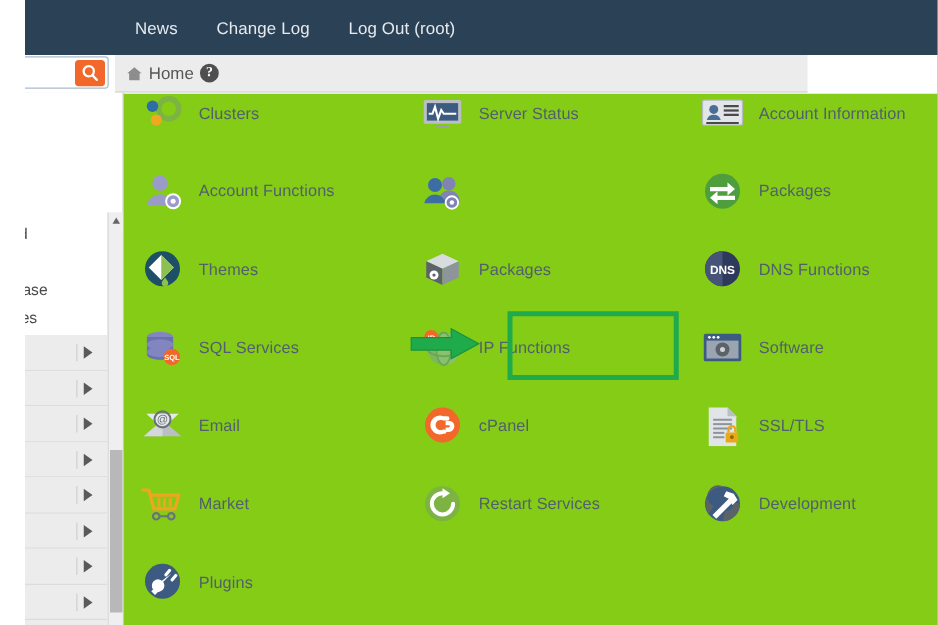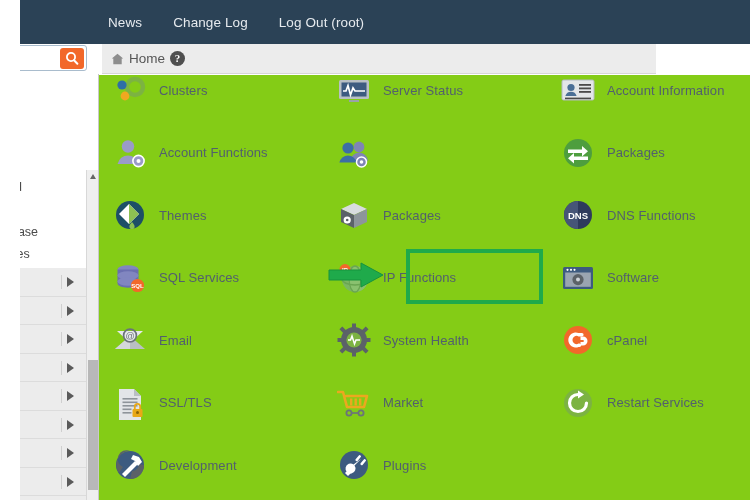--- a/index.html
+++ b/index.html
@@ -96,21 +96,21 @@
   }
   .sb-arrow-up { top:0; }
   .sb-arrow-up:after {
     content:""; position:absolute; left:2px; top:4px;
     border-left:3.5px solid transparent; border-right:3.5px solid transparent;
     border-bottom:5px solid #666;
   }
 
   
   .breadcrumb {
-    position:absolute; left:82px; top:44px; width:554px; height:30px;
+    position:absolute; left:72px; top:44px; width:554px; height:30px;
     background:#ececec; border-bottom:1px solid #d6d6d6;
     display:flex; align-items:center; padding-left:9px; gap:5px;
   }
   .bc-home-label { font-size:13.5px; color:#565656; }
   .bc-help {
     width:15px; height:15px; border-radius:50%; background:#4f4f4f;
     color:#fff; font-size:11px; font-weight:bold; line-height:15px;
     text-align:center; font-family:"Liberation Serif", serif;
   }
 
@@ -401,40 +401,20 @@
             <path d="M2 26 L17 13 L32 26 Z" fill="#b9bfc4"></path>
             <path d="M2 26 L17 13 L17 26 Z" fill="#d4d8db"></path>
             <path d="M4 8 L30 8 L17 20 Z" fill="#e6e9eb"></path>
             <circle cx="17" cy="12.5" r="6.4" fill="none" stroke="#6b737a" stroke-width="1.7"></circle>
             <text x="17" y="15.6" font-family="Liberation Sans, sans-serif" font-size="9" fill="#6b737a" text-anchor="middle">@</text>
           </svg>
         </span>
         <span class="lbl">Email</span>
       </div>
 
-      <div class="tile">
-        <span class="ico">
-          <svg width="34" height="34" viewBox="0 0 34 34">
-            <g fill="#5b6268">
-              <circle cx="17" cy="17" r="13"></circle>
-              <rect x="15" y="0.5" width="4" height="6"></rect>
-                <rect x="15" y="27.5" width="4" height="6"></rect>
-              <rect x="0.5" y="15" width="6" height="4"></rect>
-                <rect x="27.5" y="15" width="6" height="4"></rect>
-              <rect x="4" y="4" width="4" height="6" transform="rotate(-45 6 7)"></rect>
-              <rect x="26" y="4" width="4" height="6" transform="rotate(45 28 7)"></rect>
-              <rect x="4" y="24" width="4" height="6" transform="rotate(45 6 27)"></rect>
-              <rect x="26" y="24" width="4" height="6" transform="rotate(-45 28 27)"></rect>
-            </g>
-            <circle cx="17" cy="17" r="7.6" fill="#7cb342"></circle>
-            <polyline points="11,17 13.5,17 15,13 17.5,21 19,17 23,17" fill="none" stroke="#ffffff" stroke-width="1.5"></polyline>
-          </svg>
-        </span>
-        <span class="lbl">System Health</span>
-      </div>
 
       <div class="tile">
         <span class="ico">
           <svg width="34" height="34" viewBox="0 0 34 34">
             <circle cx="17" cy="17" r="14" fill="#f2682a"></circle>
             <path d="M17.5 10 a7.5 7.5 0 1 0 0 14 h1 a1 1 0 0 0 0 -3.4 h-1 a4.1 4.1 0 1 1 0 -7.2 h3.4 a1 1 0 0 0 0 -3.4 z" fill="#ffffff"></path>
             <path d="M22 13.5 a4.5 4.5 0 0 1 0 9 h-2.5 v-3.6 h2.5 a0.9 0.9 0 0 0 0 -1.8 h-2.5 v-3.6 z" fill="#ffffff"></path>
           </svg>
         </span>
         <span class="lbl">cPanel</span>

